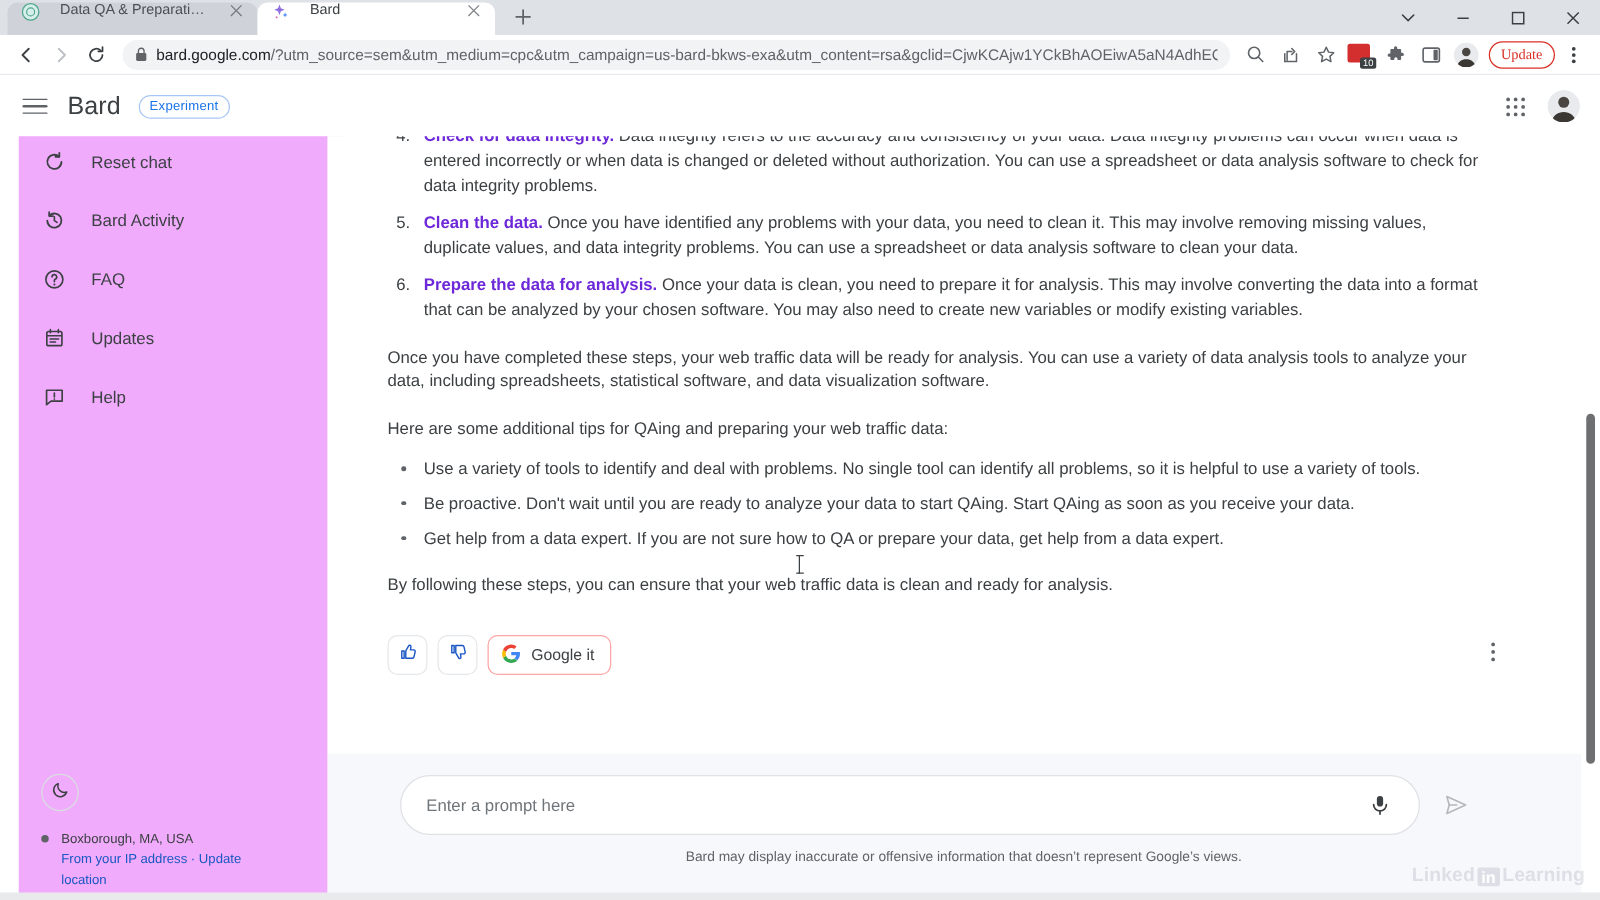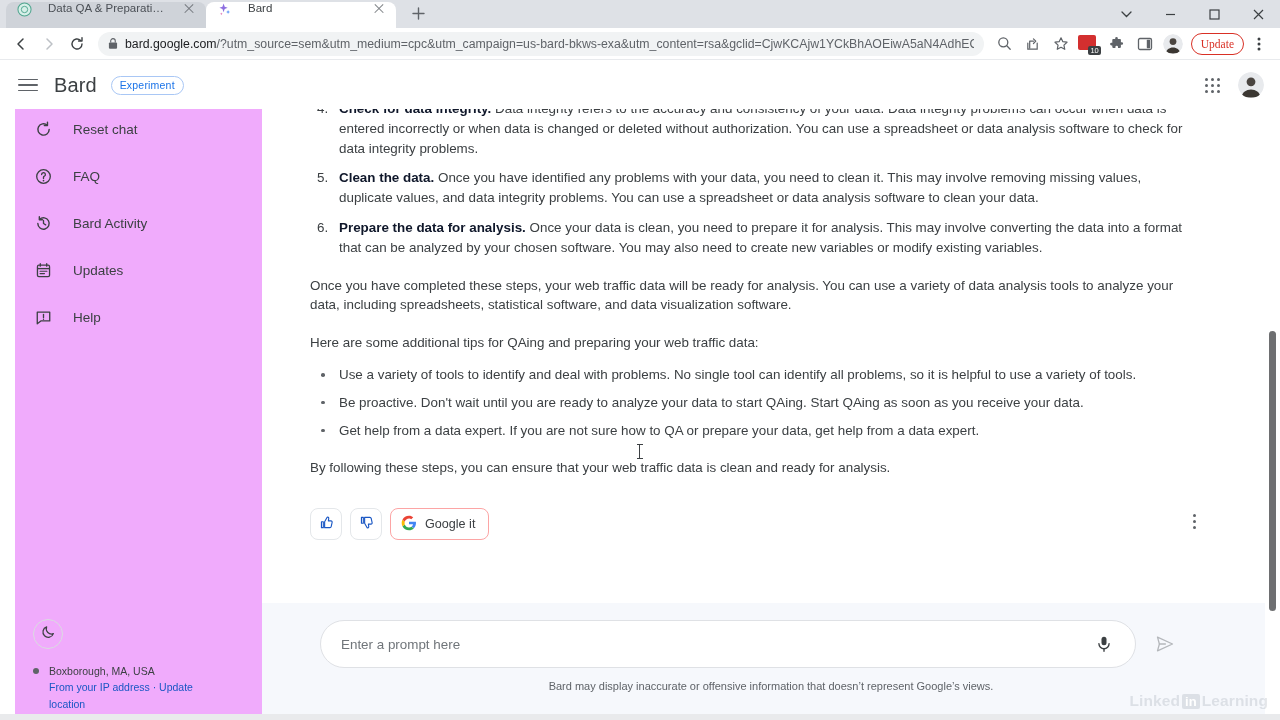--- a/index.html
+++ b/index.html
@@ -122,21 +122,21 @@
 
   .msg { font-size: 13.4px; color: #3c4043; line-height: 19.8px; }
   ol.steps { list-style: none; counter-reset: step 3; margin: 0; padding: 0; }
   ol.steps > li {
     counter-increment: step; position: relative; padding-left: 29px; margin-bottom: 10px;
   }
   ol.steps > li::before {
     content: counter(step) "."; position:absolute; left: 7px; top: 0;
     font-size: 13.4px; color:#3c4043;
   }
-  ol.steps b { font-weight: 700; color:#0f172a; }
+  ol.steps b { font-weight: 700; color:#6d28d9; }
   p.para { margin: 18px 0 0 0; }
   ul.tips { list-style: none; margin: 12px 0 0 0; padding: 0; }
   ul.tips > li { position: relative; padding-left: 29px; margin-bottom: 8px; }
   ul.tips > li::before {
     content:""; position:absolute; left: 11px; top: 8px; width: 3.6px; height:3.6px;
     border-radius:50%; background:#5f6368;
   }
 
   .actions { display:flex; align-items:center; gap: 8px; margin-top: 30px; padding-bottom: 24px; position:relative; }
   .act-btn {
@@ -367,37 +367,37 @@
             <path d="M15 9a6 6 0 1 1-2-4.5" stroke="#3c4043" stroke-width="1.5" fill="none" stroke-linecap="round"></path>
             <path d="M13.2 1.4v3.3H9.9" stroke="#3c4043" stroke-width="1.5" fill="none" stroke-linecap="round" stroke-linejoin="round"></path>
           </svg>
         </span>
         <span>Reset chat</span>
       </div>
 
       <div class="nav-item">
         <span class="ico">
           <svg width="17" height="17" viewBox="0 0 18 18">
+            <path d="M3 9a6 6 0 1 0 1.9-4.4" stroke="#3c4043" stroke-width="1.5" fill="none" stroke-linecap="round"></path>
+            <path d="M4.6 1.8v3.3h3.3" stroke="#3c4043" stroke-width="1.5" fill="none" stroke-linecap="round" stroke-linejoin="round"></path>
+            <path d="M9 5.8V9l2.3 1.5" stroke="#3c4043" stroke-width="1.4" fill="none" stroke-linecap="round"></path>
+          </svg>
+        </span>
+        <span>Bard Activity</span>
+      </div>
+
+      <div class="nav-item">
+        <span class="ico">
+          <svg width="17" height="17" viewBox="0 0 18 18">
             <circle cx="9" cy="9" r="7.2" stroke="#3c4043" stroke-width="1.4" fill="none"></circle>
             <path d="M7 7a2 2 0 1 1 2.6 1.9c-.4.2-.6.6-.6 1V11" stroke="#3c4043" stroke-width="1.4" fill="none" stroke-linecap="round"></path>
             <circle cx="9" cy="13.3" r=".9" fill="#3c4043"></circle>
           </svg>
         </span>
         <span>FAQ</span>
-      </div>
-
-      <div class="nav-item">
-        <span class="ico">
-          <svg width="17" height="17" viewBox="0 0 18 18">
-            <path d="M3 9a6 6 0 1 0 1.9-4.4" stroke="#3c4043" stroke-width="1.5" fill="none" stroke-linecap="round"></path>
-            <path d="M4.6 1.8v3.3h3.3" stroke="#3c4043" stroke-width="1.5" fill="none" stroke-linecap="round" stroke-linejoin="round"></path>
-            <path d="M9 5.8V9l2.3 1.5" stroke="#3c4043" stroke-width="1.4" fill="none" stroke-linecap="round"></path>
-          </svg>
-        </span>
-        <span>Bard Activity</span>
       </div>
 
       <div class="nav-item">
         <span class="ico">
           <svg width="17" height="17" viewBox="0 0 18 18">
             <rect x="2.6" y="3.4" width="12.8" height="12" rx="1.5" stroke="#3c4043" stroke-width="1.4" fill="none"></rect>
             <path d="M2.6 7h12.8" stroke="#3c4043" stroke-width="1.4"></path>
             <path d="M5.6 1.8v2.6M12.4 1.8v2.6" stroke="#3c4043" stroke-width="1.4" stroke-linecap="round"></path>
             <path d="M5.4 9.8h7.2M5.4 12.3h4.6" stroke="#3c4043" stroke-width="1.3" stroke-linecap="round"></path>
           </svg>

